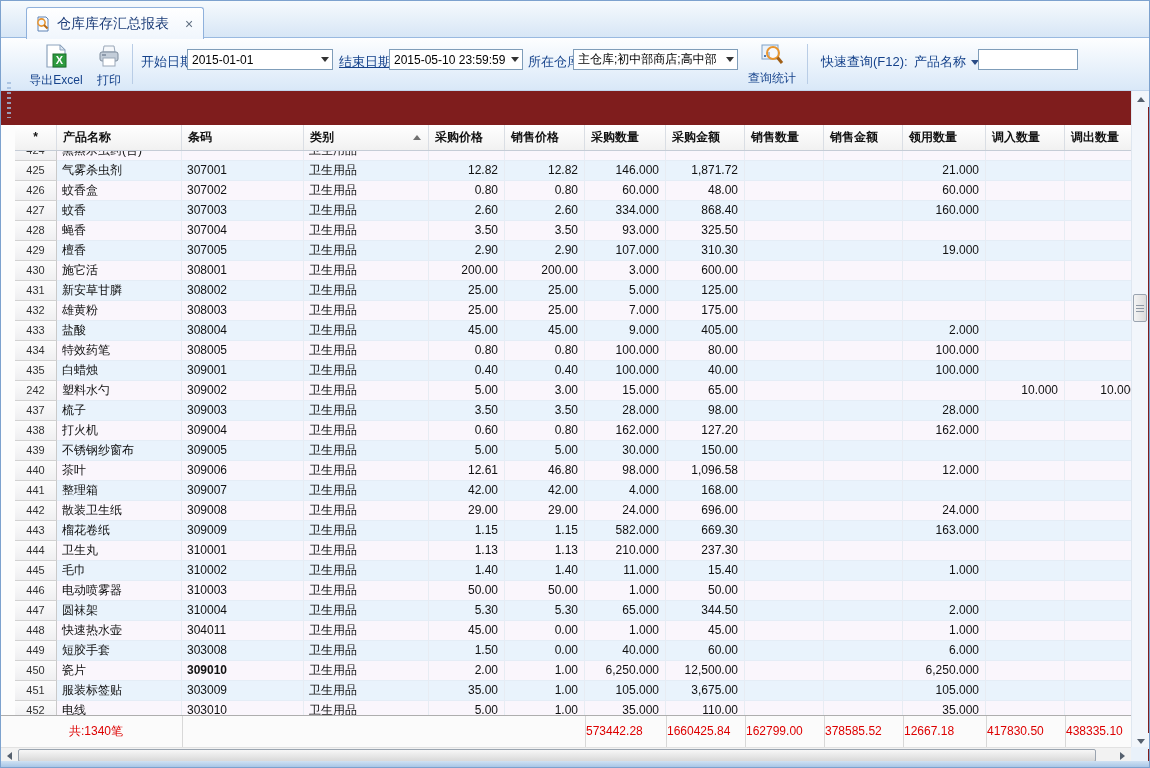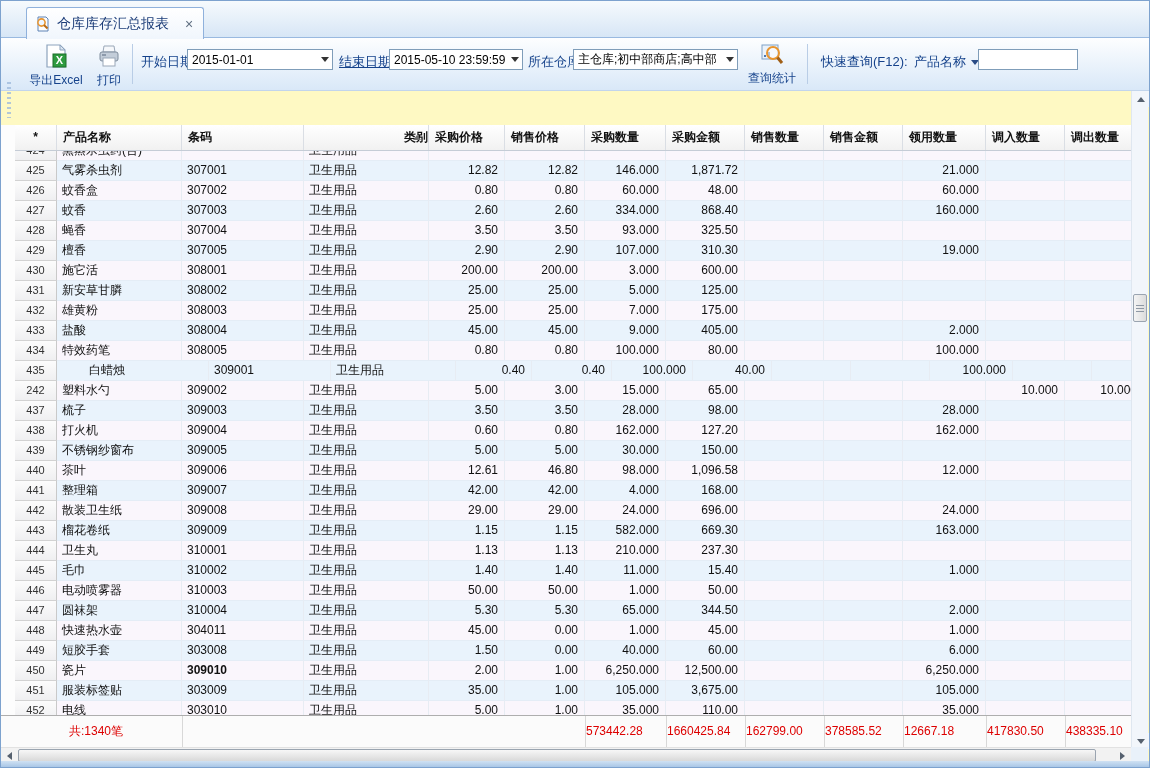--- a/index.html
+++ b/index.html
@@ -1,17 +1,17 @@
 <!DOCTYPE html>
 <html><head>
 <meta charset="utf-8">
 <style>
   * { margin:0; padding:0; box-sizing:border-box; }
   html,body { width:1150px; height:768px; overflow:hidden; font-family:"Liberation Sans","DejaVu Sans",sans-serif; }
-  .window { position:absolute; inset:0; width:1150px; height:768px; background:#fef9c3; border:1px solid #7da2ce; overflow:hidden; }
+  .window { position:absolute; inset:0; width:1150px; height:768px; background:#7f1d1d; border:1px solid #7da2ce; overflow:hidden; }
 
   
   .tabstrip { position:absolute; left:0; top:0; width:100%; height:37px;
     background:linear-gradient(#f6fafd,#d7e6f6); border-bottom:1px solid #99b9e0; }
   .tab { position:absolute; left:25px; top:6px; height:32px; padding:0 10px 0 8px;
     background:linear-gradient(#ffffff,#f0f6fd); border:1px solid #8fb1dc; border-bottom:none;
     border-radius:3px 3px 0 0; display:flex; align-items:center; gap:6px; z-index:2; }
   .tab-title { color:#1b3c78; font-size:14px; white-space:nowrap; }
   .tab-close { color:#5f6f82; font-size:14px; margin-left:10px; cursor:pointer; line-height:1; }
 
@@ -190,21 +190,21 @@
     <input class="tb-abs quick-input" style="left: 977px;" type="text" value="">
   </div>
 
 
   <div class="grid-clip">
     <div class="gutter"></div>
     <div class="hdr" id="grid-header">
         <div class="hdr-cell center" style="width: 42px;">*</div>
         <div class="hdr-cell" style="width: 125px;">产品名称</div>
         <div class="hdr-cell" style="width: 122px;">条码</div>
-        <div class="hdr-cell" style="width: 125px; text-align: right;">类别<span class="sort-asc"></span></div>
+        <div class="hdr-cell" style="width: 125px;">类别<span class="sort-asc"></span></div>
         <div class="hdr-cell" style="width: 76px;">采购价格</div>
         <div class="hdr-cell" style="width: 80px;">销售价格</div>
         <div class="hdr-cell" style="width: 81px;">采购数量</div>
         <div class="hdr-cell" style="width: 79px;">采购金额</div>
         <div class="hdr-cell" style="width: 79px;">销售数量</div>
         <div class="hdr-cell" style="width: 79px;">销售金额</div>
         <div class="hdr-cell" style="width: 83px;">领用数量</div>
         <div class="hdr-cell" style="width: 79px;">调入数量</div>
         <div class="hdr-cell" style="width: 79px;">调出数量</div>
       </div>
@@ -370,21 +370,21 @@
             <div class="cell num" style="width: 81px;">100.000</div>
             <div class="cell num" style="width: 79px;">80.00</div>
             <div class="cell num" style="width: 79px;"></div>
             <div class="cell num" style="width: 79px;"></div>
             <div class="cell num" style="width: 83px;">100.000</div>
             <div class="cell num" style="width: 79px;"></div>
             <div class="cell num" style="width: 79px;"></div>
           </div>
           <div class="row alt-b">
             <div class="cell ind" style="width: 42px;">435</div>
-            <div class="cell txt" style="width: 125px; margin-left: 27px;">白蜡烛</div>
+            <div class="cell txt" style="width: 125px;">白蜡烛</div>
             <div class="cell txt" style="width: 122px;">309001</div>
             <div class="cell txt" style="width: 125px;">卫生用品</div>
             <div class="cell num" style="width: 76px;">0.40</div>
             <div class="cell num" style="width: 80px;">0.40</div>
             <div class="cell num" style="width: 81px;">100.000</div>
             <div class="cell num" style="width: 79px;">40.00</div>
             <div class="cell num" style="width: 79px;"></div>
             <div class="cell num" style="width: 79px;"></div>
             <div class="cell num" style="width: 83px;">100.000</div>
             <div class="cell num" style="width: 79px;"></div>

